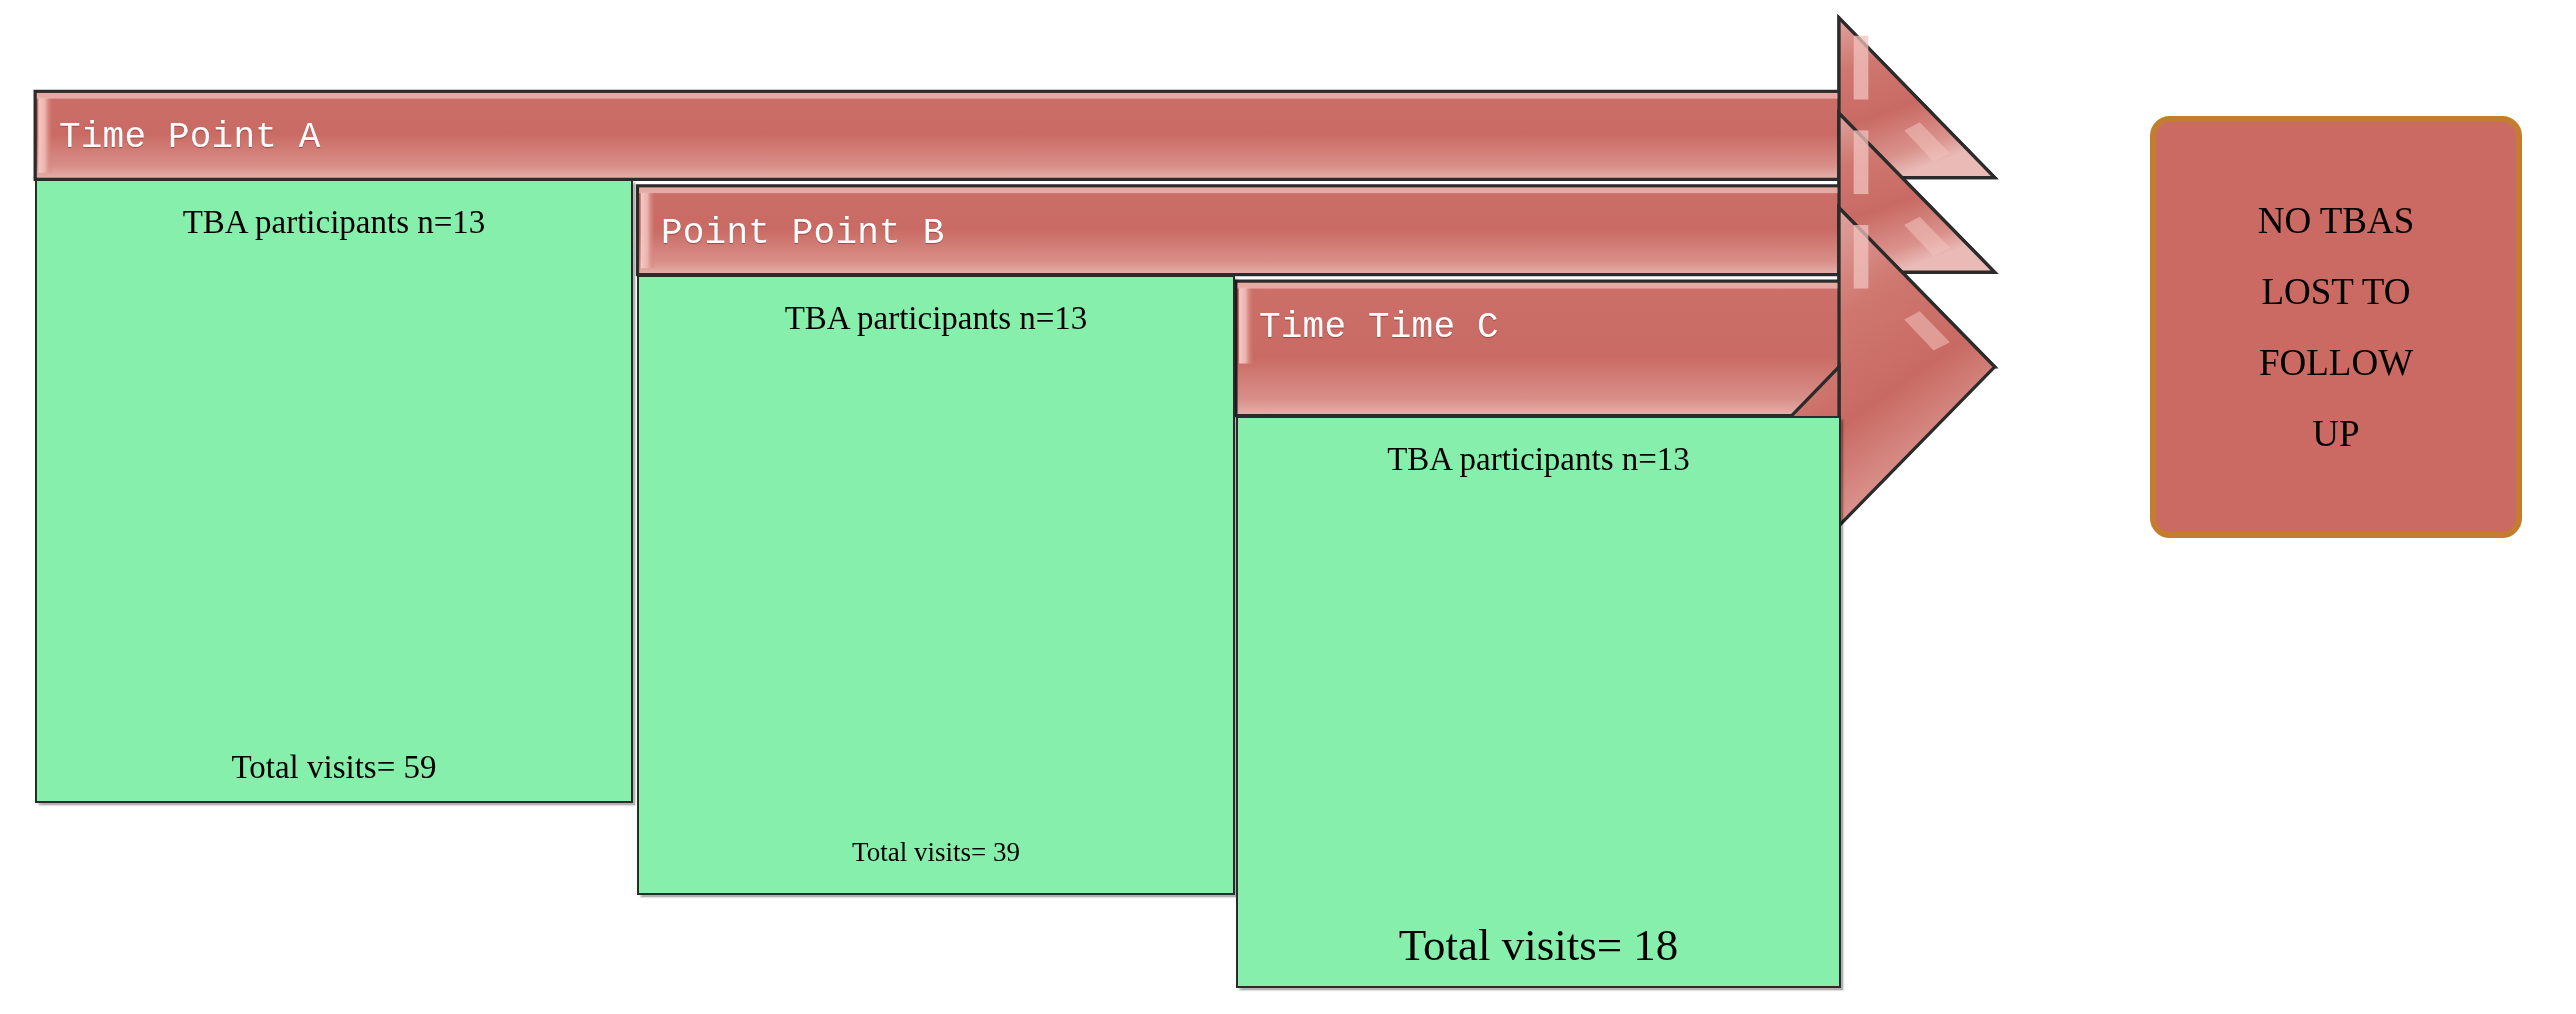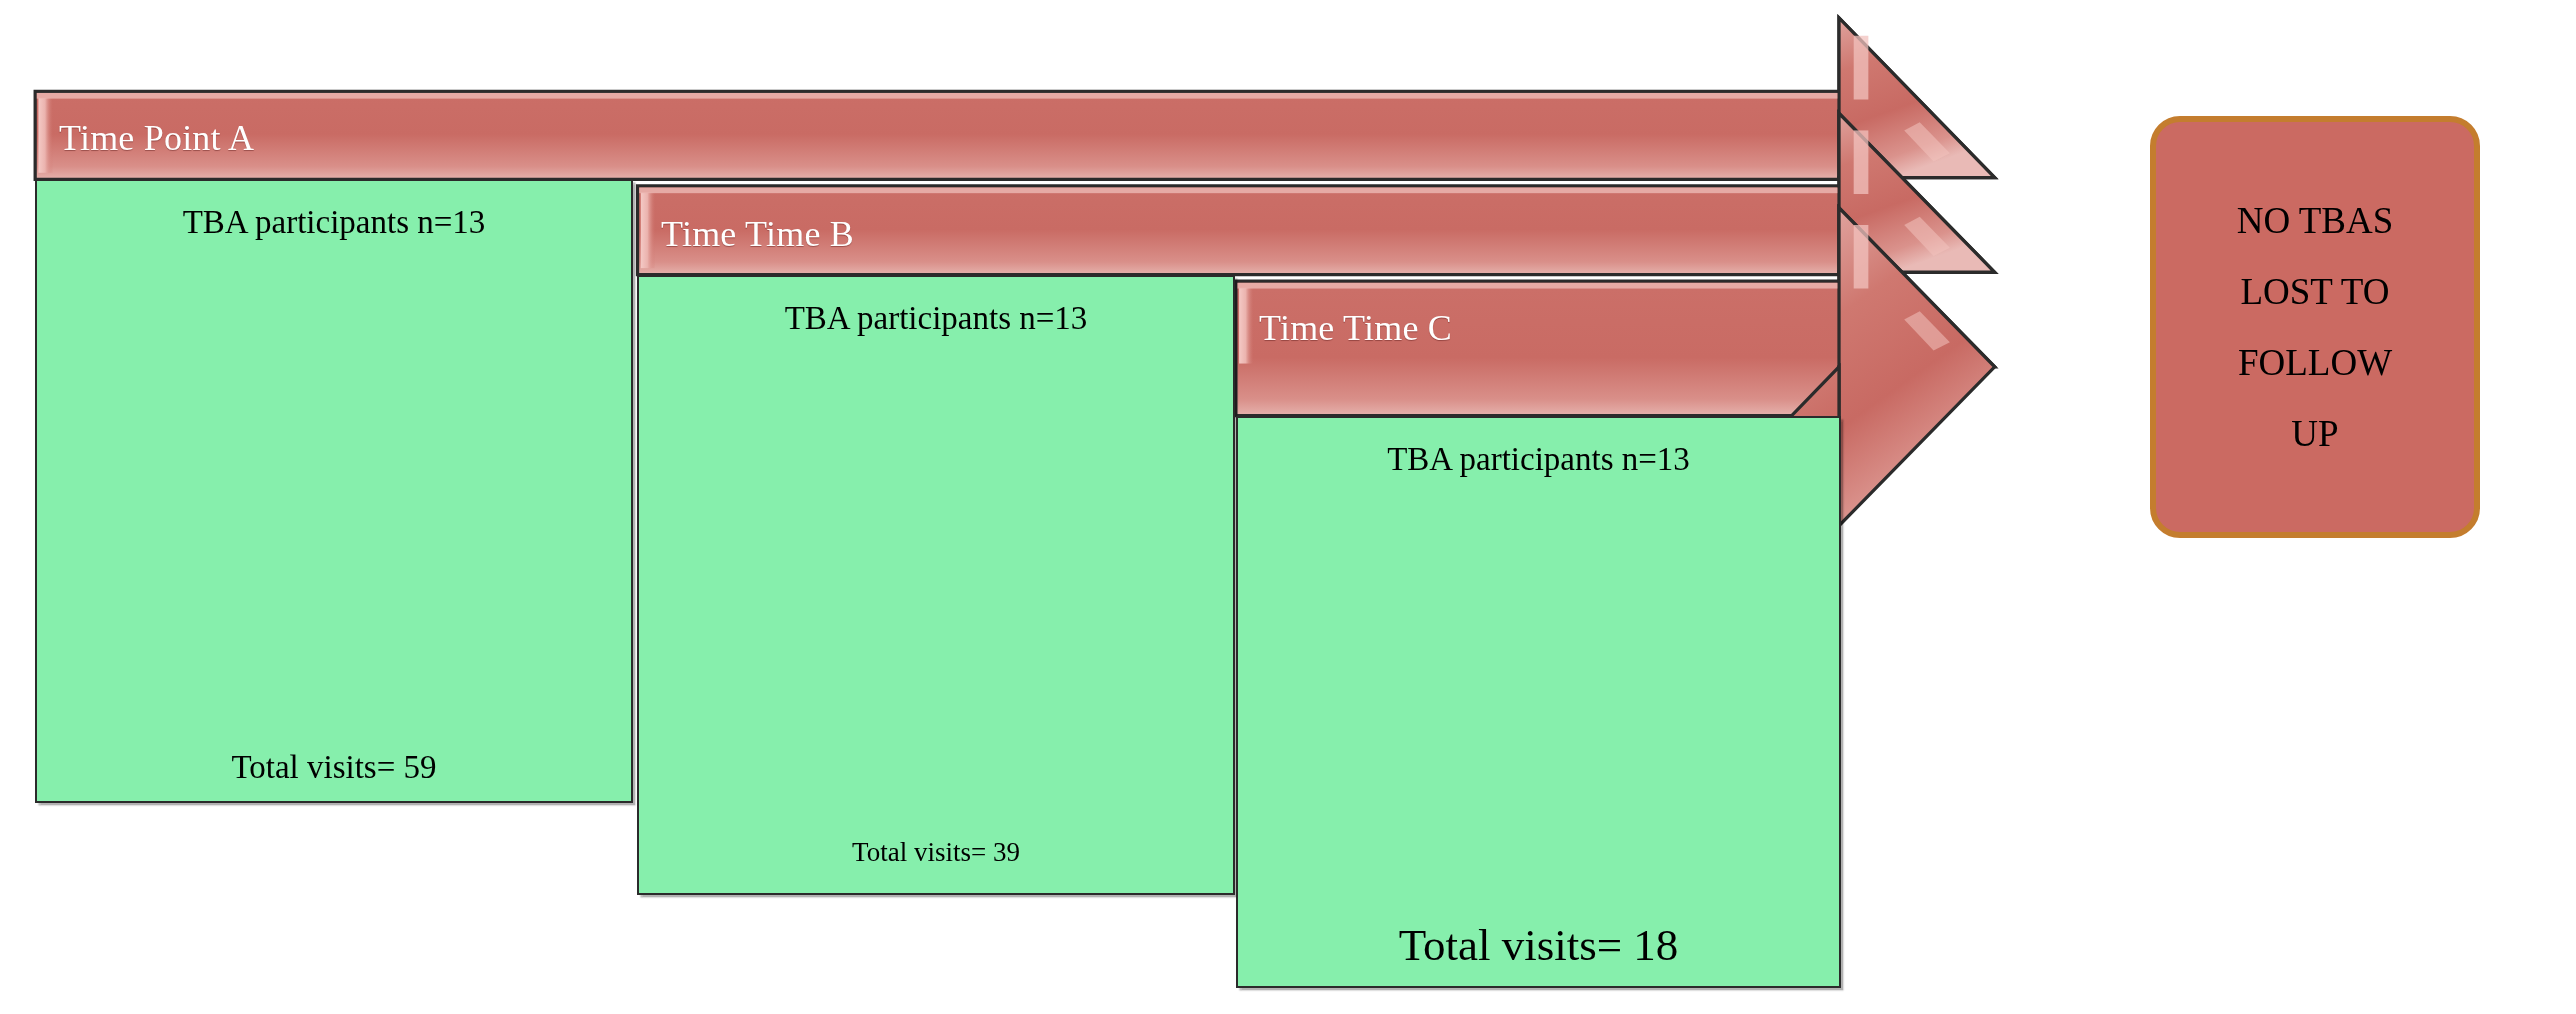--- a/index.html
+++ b/index.html
@@ -59,32 +59,33 @@
   }
 
   
   .arrow-label {
     position: absolute;
     color: #ffffff;
     white-space: nowrap;
     font-size: 36px;
     letter-spacing: 0.2px;
     text-shadow: 0 0.8px 0.8px rgba(90,25,25,0.45);
+    font-family: Liberation Mono, monospace;
   }
 
   
   #terminal-box {
     position: absolute;
     left: 2150px;
     top: 116px;
-    width: 330px;
+    width: 372px;
     height: 422px;
     background: #CB6A62;
     border: 6.5px solid #C47D2E;
-    border-radius: 30px;
+    border-radius: 20px;
     box-sizing: border-box;
     display: flex;
     flex-direction: column;
     align-items: center;
     justify-content: center;
   }
   #terminal-box .tline {
     color: #000000;
     font-size: 37px;
     line-height: 1.0;
@@ -162,21 +163,21 @@
     <div class="panel-total" style="bottom:25px; font-size:27px;">Total visits= 39</div>
   </div>
 
   <div class="panel" id="panel-c" style="left:1236px; top:416px; width:605px; height:572px;">
     <div class="panel-participants" style="top:23px; font-size:33px;">TBA participants n=13</div>
     <div class="panel-total" style="bottom:14.7px; font-size:45px;">Total visits= 18</div>
   </div>
 
   <div class="arrow-label" style="left:59px; top:117px;">Time Point A</div>
 
-  <div class="arrow-label" style="left:661px; top:213px;">Time Time B</div>
+  <div class="arrow-label" style="left:661px; top:213px;">Point Point B</div>
 
   <div class="arrow-label" style="left:1259px; top:307px;">Time Time C</div>
 
   <div id="terminal-box">
     <div class="tline">NO TBAS</div>
     <div class="tline">LOST TO</div>
     <div class="tline">FOLLOW</div>
     <div class="tline">UP</div>
   </div>
 

